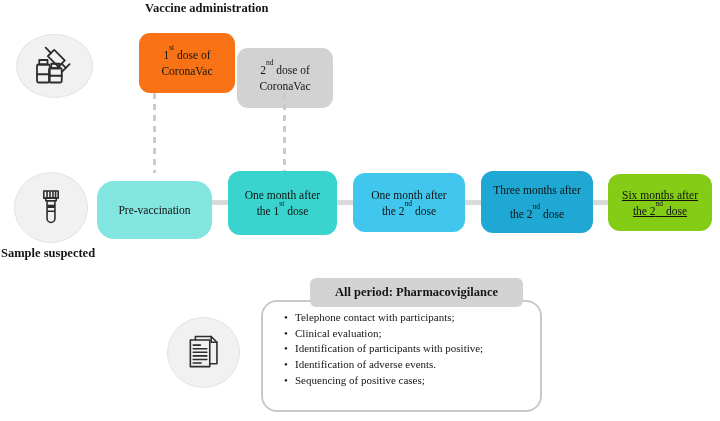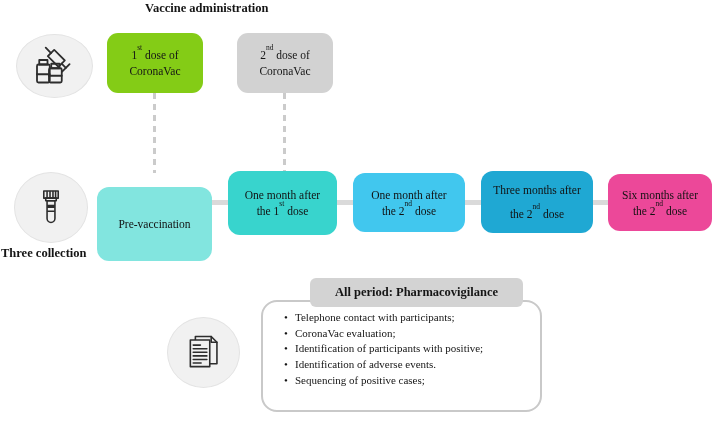--- a/index.html
+++ b/index.html
@@ -30,21 +30,21 @@
     position:absolute;width:2.5px;top:93px;height:80px;
     background:repeating-linear-gradient(to bottom,#cbcbcb 0 6px,transparent 6px 11px);
   }
   .dash1{left:153px;}
   .dash2{left:283px;}
   .tl-box{
     position:absolute;border-radius:12px;
     display:flex;flex-direction:column;align-items:center;justify-content:center;
     text-align:center;font-size:11.5px;line-height:16px;color:#121212;
   }
-  .tl1{left:97px;top:187px;width:115px;height:74px;}
+  .tl1{left:97px;top:181px;width:115px;height:58px;border-radius:17px;}
   .tl2{left:228px;top:171px;width:109px;height:64px;}
   .tl3{left:353px;top:173px;width:112px;height:59px;}
   .tl4{left:481px;top:171px;width:112px;height:62px;gap:8px;}
   .tl5{left:608px;top:174px;width:104px;height:57px;}
   .tl-conn{position:absolute;top:200px;height:5px;background:#dadada;}
   .c1{left:212px;width:16px;}
   .c2{left:337px;width:16px;}
   .c3{left:465px;width:16px;}
   .c4{left:593px;width:15px;}
   .sample-label{
@@ -83,25 +83,25 @@
       <path d="M24 45 h17"></path>
       <g transform="rotate(45 38 26)">
         <path d="M12 26 h10"></path>
         <rect x="22" y="20" width="20" height="12"></rect>
         <path d="M42 26 h8"></path>
         <path d="M50 19 v14"></path>
       </g>
     </svg>
   </div>
 
-  <div class="dose-box dose1" style="background-color: #84cc16;">
+  <div class="dose-box dose1" style="background-color: #f97316; margin-left: 32px;">
     <div><span>1</span><sup class="ord">st</sup><span> dose of</span></div>
     <div>CoronaVac</div>
   </div>
-  <div class="dose-box dose2" style="background-color: rgb(210, 210, 210);">
+  <div class="dose-box dose2" style="background-color: rgb(210, 210, 210); margin-top: 15px;">
     <div><span>2</span><sup class="ord">nd</sup><span> dose of</span></div>
     <div>CoronaVac</div>
   </div>
 
   <div class="dash dash1"></div>
   <div class="dash dash2"></div>
 
   <div class="badge badge-tube">
     <svg viewBox="0 0 64 64" width="42" height="54" fill="none" stroke="#2d2d2d" stroke-width="2.4" stroke-linejoin="round" stroke-linecap="round">
       <rect x="21" y="6" width="22" height="11"></rect>
@@ -121,36 +121,36 @@
     <div><span>the 1</span><sup class="ord">st</sup><span> dose</span></div>
   </div>
   <div class="tl-box tl3" style="background-color: rgb(65, 199, 238);">
     <div>One month after</div>
     <div><span>the 2</span><sup class="ord">nd</sup><span> dose</span></div>
   </div>
   <div class="tl-box tl4" style="background-color: rgb(31, 168, 211);">
     <div>Three months after</div>
     <div><span>the 2</span><sup class="ord">nd</sup><span> dose</span></div>
   </div>
-  <div class="tl-box tl5" style="background-color: #ec4899;">
+  <div class="tl-box tl5" style="background-color: #84cc16; text-decoration: underline;">
     <div>Six months after</div>
     <div><span>the 2</span><sup class="ord">nd</sup><span> dose</span></div>
   </div>
 
   <div class="tl-conn c1"></div>
   <div class="tl-conn c2"></div>
   <div class="tl-conn c3"></div>
   <div class="tl-conn c4"></div>
 
-  <div class="sample-label">Three collection</div>
+  <div class="sample-label">Sample suspected</div>
 
   <div class="panel">
     <ul class="panel-list">
       <li>Telephone contact with participants;</li>
-      <li>CoronaVac evaluation;</li>
+      <li>Clinical evaluation;</li>
       <li>Identification of participants with positive;</li>
       <li>Identification of adverse events.</li>
       <li>Sequencing of positive cases;</li>
     </ul>
   </div>
   <div class="panel-header" style="background-color: rgb(211, 211, 211);">All period: Pharmacovigilance</div>
 
   <div class="badge badge-docs">
     <svg viewBox="0 0 64 64" width="46" height="48" fill="none" stroke="#2d2d2d" stroke-width="2.2" stroke-linejoin="round" stroke-linecap="round">
       <path d="M20 9 H42 L50 17 V47 H20 Z"></path>

